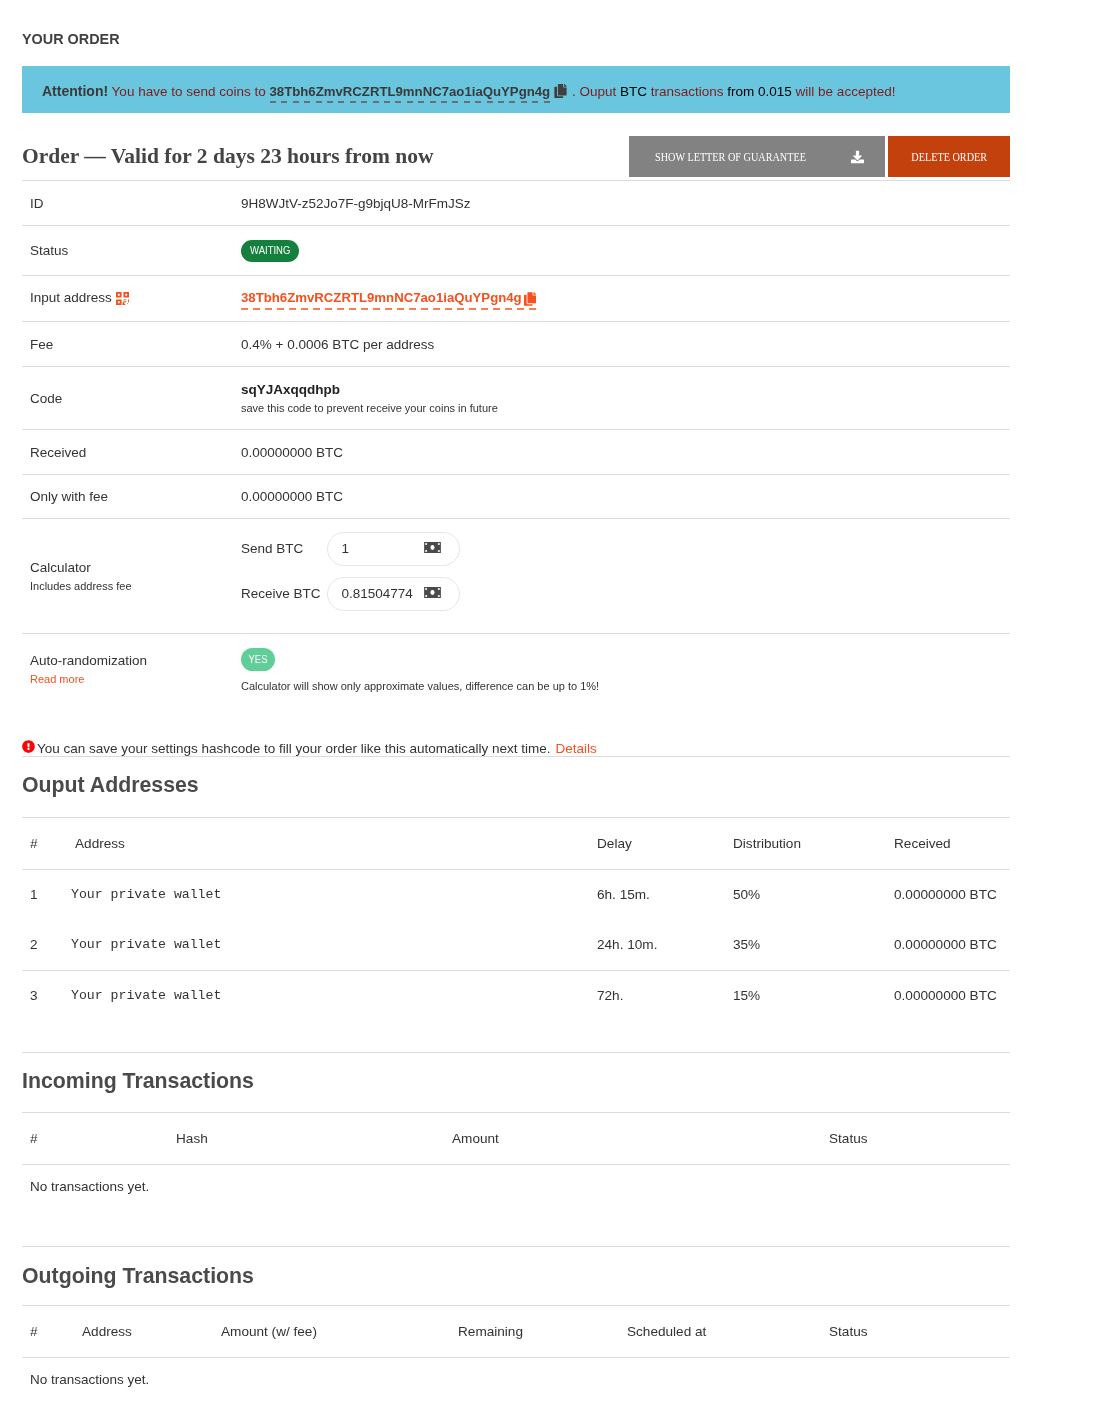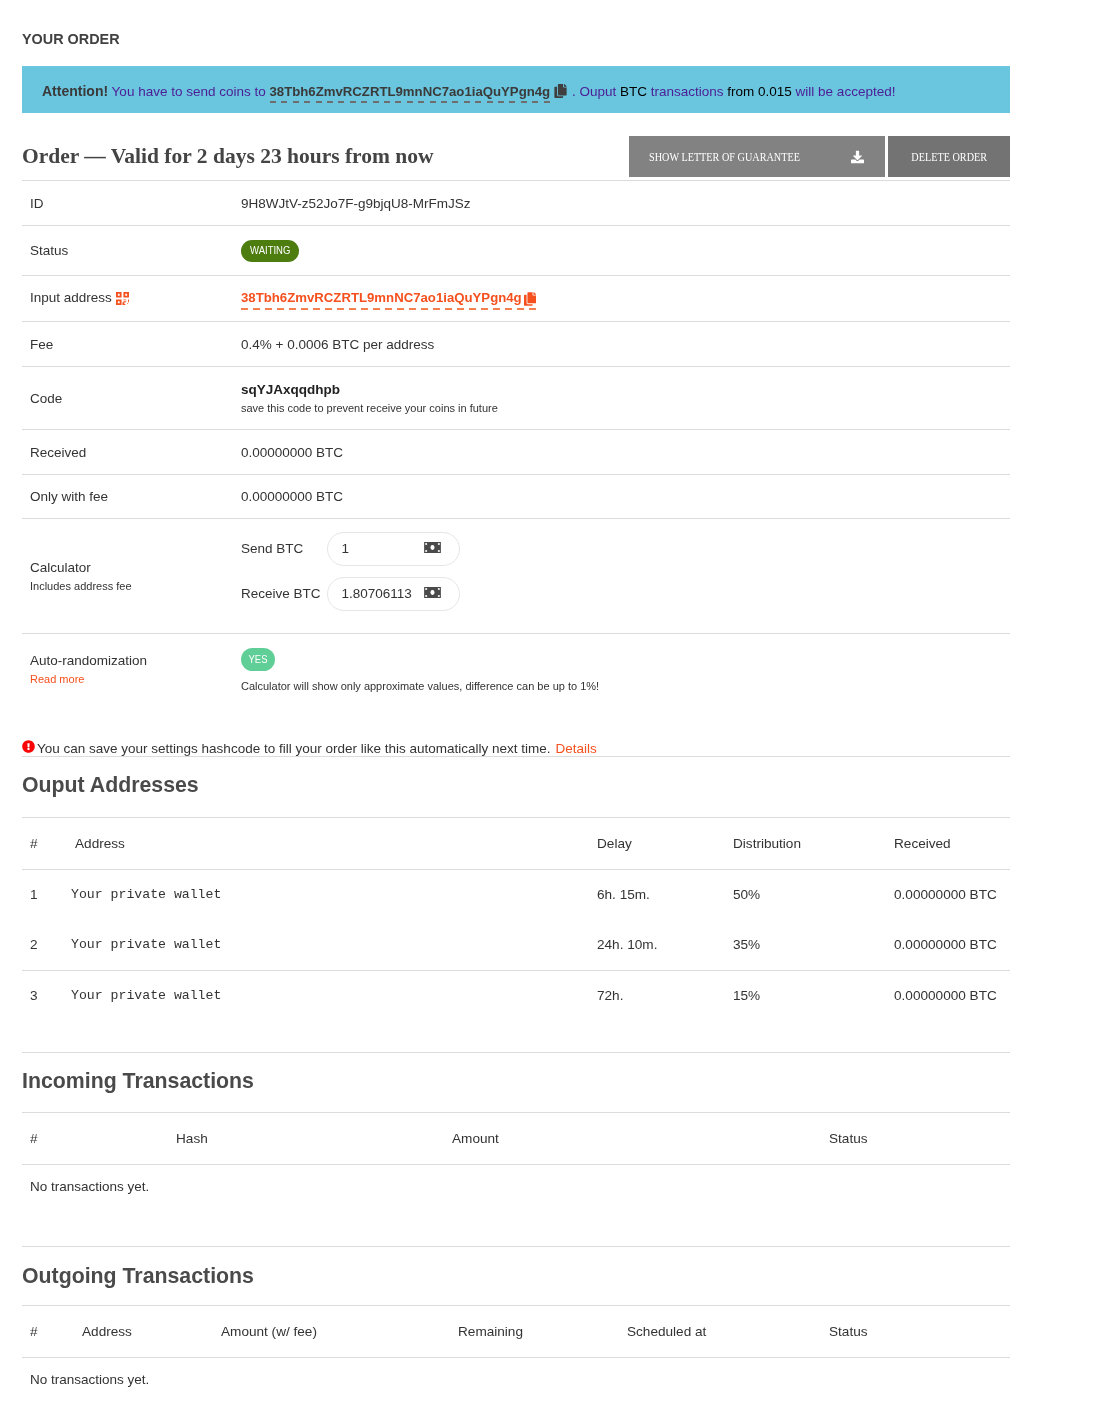--- a/index.html
+++ b/index.html
@@ -33,53 +33,53 @@
     white-space: nowrap;
   }
   .alert b { font-weight: normal; color:#000000; }
   .alert .lead { font-weight: bold; color:#3a3a3a; font-size:14px; }
   .alert .addr {
     font-weight: bold; color:#3a3a3a; font-size:13.2px; text-decoration:none;
     position:relative;
   }
   .alert .dashline { position:absolute; height:2px; left:0; right:0; bottom:-4px;
     background-image: repeating-linear-gradient(to right, #6E6E6E 0px, #6E6E6E 6px, rgba(0,0,0,0) 6px, rgba(0,0,0,0) 11.4px); }
-  .alert .mid { color:#4c1d95; }
+  .alert .mid { color:#7f1d1d; }
 
   
   .orderhead { display:flex; align-items:flex-end; justify-content:space-between; height:54px; margin-top:13px;font-family:Liberation Serif, serif; }
   .orderhead h1 {
     margin:0; position:relative; top:-11px; font-size: 21.5px; font-weight: bold; color:#444; letter-spacing:0px;
   }
   .btns { display:flex; align-items:center; position:relative; top:-3px; }
   .btn {
     border:none; cursor:pointer; color:#fff;
     font-family: inherit; font-size: 13px;
     height: 41px; display:flex; align-items:center; justify-content:center;
     padding:0;
   }
   .btn span.lbl { display:inline-block; transform: scaleX(0.785); transform-origin: left center; }
-  .btn-gray { background:#828282; width:256px; justify-content:flex-start; padding-left:20px; position:relative;}
+  .btn-gray { background:#828282; width:256px; justify-content:flex-start; padding-left:26px; position:relative;}
   .btn-gray .dl { position:absolute; right:21px; top:50%; transform:translateY(-50%); display:flex;}
-  .btn-red  { background:#737373; margin-left: 3px; width:122px; justify-content:center;}
+  .btn-red  { background:#c2410c; margin-left: 3px; width:122px; justify-content:center;}
   .btn-red span.lbl { transform-origin: center center; }
 
   
   table.det { width:100%; border-collapse: collapse; }
   table.det td { border-top: 1px solid #dcdcdc; padding: 0; vertical-align: middle; }
   table.det td.lbl { width: 219px; padding-left: 8px; color:#333; font-size:13.5px; }
   table.det td.val { padding-left: 0px; color:#333; font-size:13.5px; }
   .r { height: 45px; }
 
   .badge {
     display:inline-block; color:#fff; font-size:10px; letter-spacing:0px;
     border-radius: 12px; line-height:22px; height:22px; text-align:center;
   }
   .badge i { font-style:normal; display:inline-block; transform:scaleX(0.95); }
-  .badge-blue { background:#4d7c0f; width:58px; }
+  .badge-blue { background:#15803d; width:58px; }
   .badge-green { background:#5FCE97; width:34px; height:23px; line-height:23px; }
 
   a.orangelink { color:#F5501E; text-decoration:none; }
   .addrlink {
     color:#F5501E; font-weight:bold; font-size:13.2px; text-decoration:none;
     padding-bottom:0; position:relative;
   }
   .dashline { position:absolute; height:2px; left:0; right:0;
     background-image: repeating-linear-gradient(to right, #F5804F 0px, #F5804F 7px, rgba(0,0,0,0) 7px, rgba(0,0,0,0) 12px); }
   .sublabel { font-size: 11px; color:#333; display:block; margin-top:5px; line-height:13px;}
@@ -201,21 +201,21 @@
                     <rect x="42" y="312" width="72" height="64" fill="#fff"></rect>
                     <rect x="526" y="312" width="72" height="64" fill="#fff"></rect>
                     <ellipse cx="320" cy="210" rx="78" ry="94" fill="#fff"></ellipse>
                   </svg>
             </span>
           </div>
         </div>
         <div class="calcrow" style="margin-top:11px;margin-bottom:10px">
           <div class="calclbl">Receive BTC</div>
           <div class="inputbox">
-            <span class="v">1.80706113</span>
+            <span class="v">0.81504774</span>
             <span class="icon">
               <svg width="17" height="11" viewBox="0 0 640 420" fill="#4a4a4a">
                     <path d="M0 0h640v420H0z"></path>
                     <rect x="42" y="44" width="72" height="64" fill="#fff"></rect>
                     <rect x="526" y="44" width="72" height="64" fill="#fff"></rect>
                     <rect x="42" y="312" width="72" height="64" fill="#fff"></rect>
                     <rect x="526" y="312" width="72" height="64" fill="#fff"></rect>
                     <ellipse cx="320" cy="210" rx="78" ry="94" fill="#fff"></ellipse>
                   </svg>
             </span>

